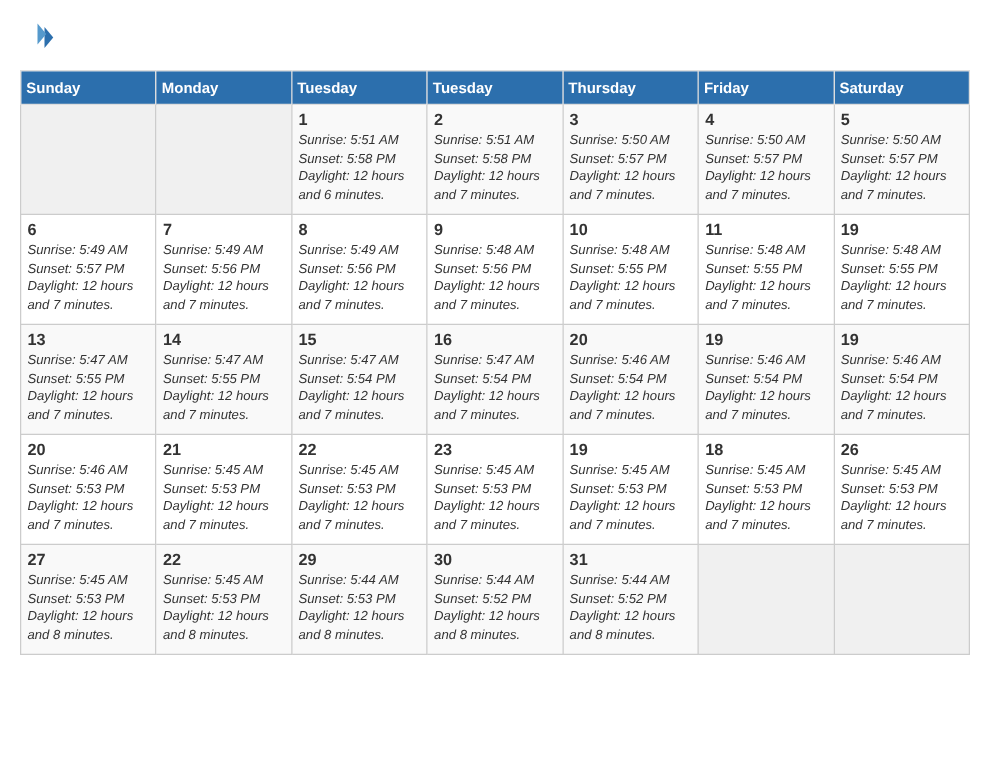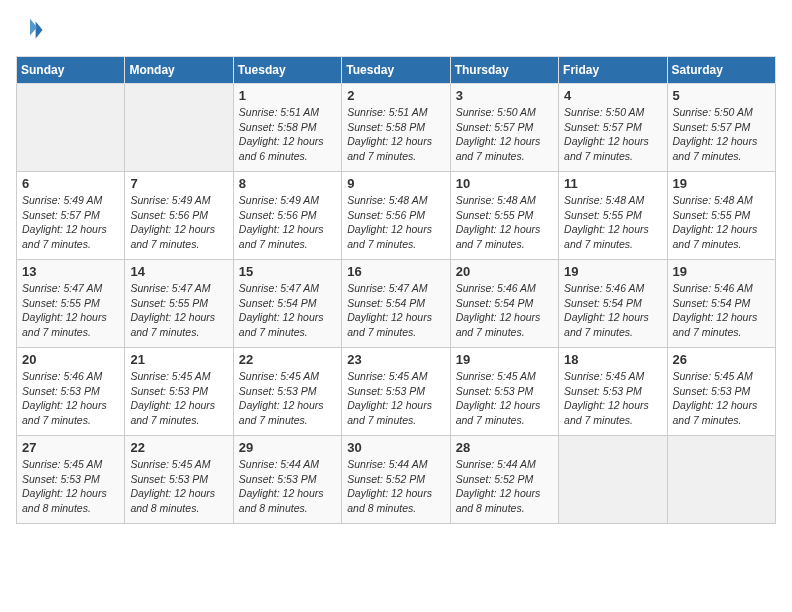--- a/index.html
+++ b/index.html
@@ -339,21 +339,21 @@
 and 8 minutes.</div>
         </td>
         <td>
           <span class="day-number">30</span>
           <div class="day-info" style="white-space: pre-line;">Sunrise: 5:44 AM
 Sunset: 5:52 PM
 Daylight: 12 hours
 and 8 minutes.</div>
         </td>
         <td>
-          <span class="day-number">28</span>
+          <span class="day-number">31</span>
           <div class="day-info" style="white-space: pre-line;">Sunrise: 5:44 AM
 Sunset: 5:52 PM
 Daylight: 12 hours
 and 8 minutes.</div>
         </td>
         <td class="empty-cell"></td>
         <td class="empty-cell"></td>
       </tr>
     </tbody>
 </table>

